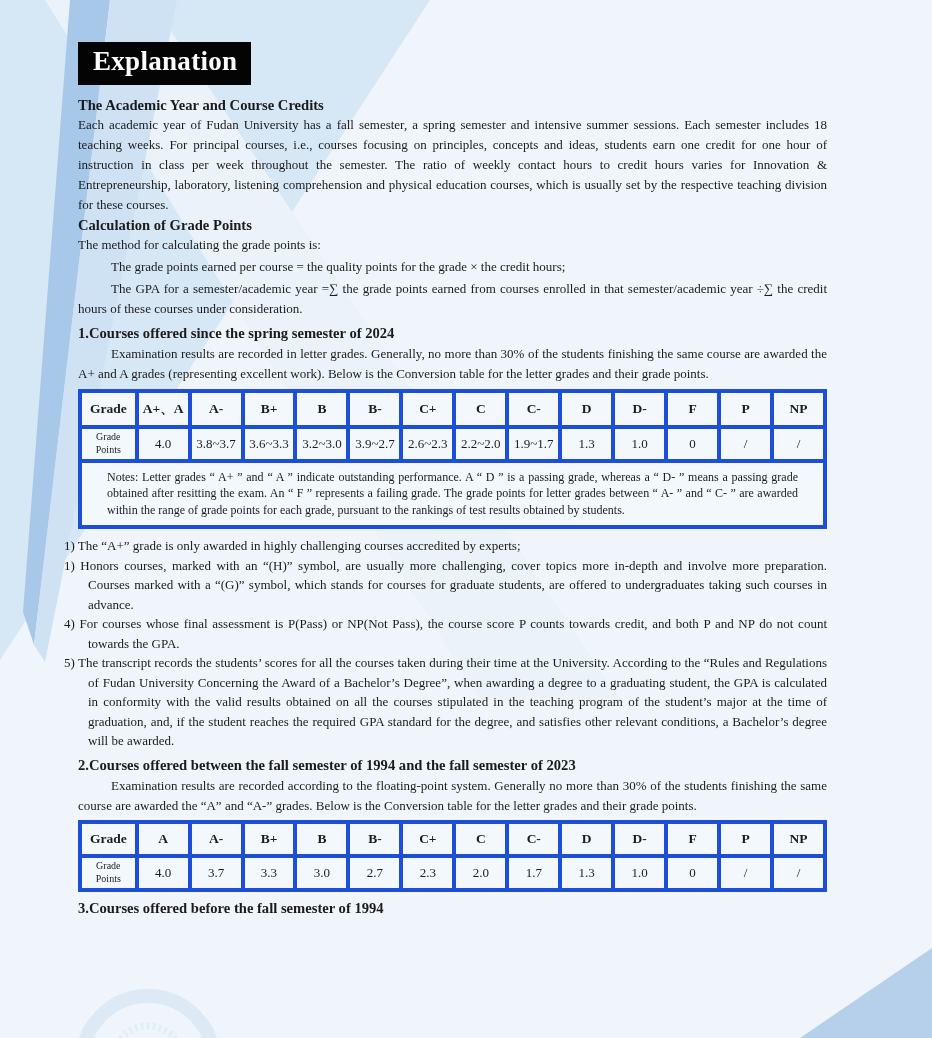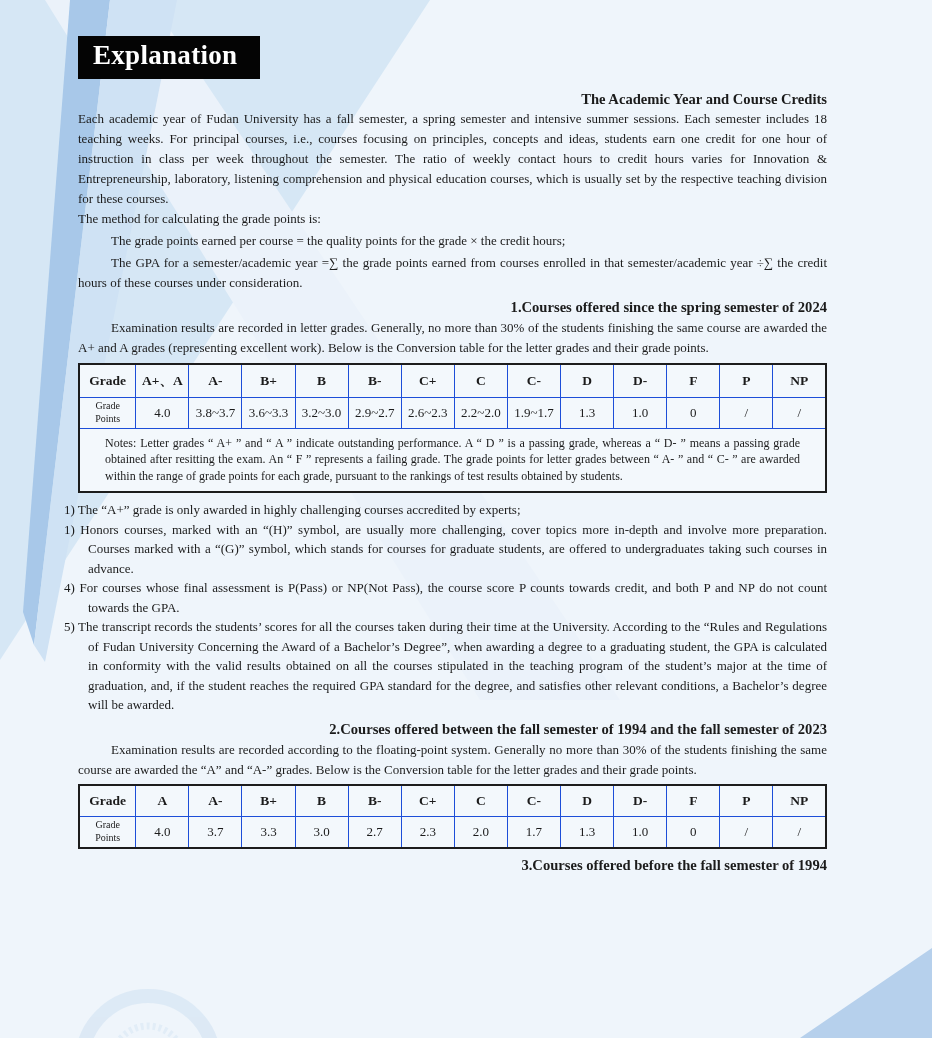--- a/index.html
+++ b/index.html
@@ -7,36 +7,36 @@
     width:932px;height:1038px;overflow:hidden;position:relative;
     background:#eff5fb;
     font-family:"Liberation Serif","DejaVu Serif",serif;
     color:#1b1b1b;
   }
   .bg{position:absolute;left:0;top:0;width:932px;height:1038px;z-index:0;}
   .page{position:relative;z-index:1;padding:28px 105px 0 78px;}
   .title-box{
     display:inline-block;background:#040404;color:#ffffff;
     font-size:27px;font-weight:bold;line-height:1.1;
-    padding:5px 23px 8px 15px;margin:8px 0 10px 0;letter-spacing:.3px;
+    padding:5px 14px 8px 15px;margin:14px 0 10px 0;letter-spacing:.3px;
   }
-  h2{font-size:14.6px;font-weight:bold;margin:0;line-height:20px;text-align:right;}
+  h2{font-size:14.6px;font-weight:bold;margin:0;line-height:20px;}
   h2.num{margin-top:4px;margin-bottom:1px;}
   p{margin:0;font-size:13px;line-height:20px;text-align:justify;}
   p.indent{text-indent:33px;}
   p.sp{margin-top:2px;}
   .items{margin-left:-14px;}
   .items p{padding-left:24px;text-indent:-24px;line-height:19.5px;margin:0;}
   table.grade-table{
     width:100%;border-collapse:collapse;table-layout:fixed;
     border:2px solid #1c1c1c;background:#f3f8fc;margin:5px 0 7px 0;
   }
   table.grade-table.t2{margin:4px 0 6px 0;}
   .grade-table th,.grade-table td{
-    border:1px solid #1d4ed8;text-align:center;vertical-align:middle;
+    border:4px solid #1d4ed8;text-align:center;vertical-align:middle;
     font-size:13px;padding:7px 2px;
   }
   .grade-table th{font-size:13.5px;font-weight:bold;}
   .grade-table td.plabel{font-size:10px;line-height:1.25;padding:2px;}
   .grade-table td.notes{
     text-align:justify;font-size:12px;line-height:16.8px;padding:6px 25px;
   }
   col.c0{width:7.6%;}
 </style>
 </head>
@@ -55,20 +55,21 @@
   </g>
 </svg>
 
 <div class="page">
 
   <div class="title-box">Explanation</div>
 
   <h2>The Academic Year and Course Credits</h2>
   <p>Each academic year of Fudan University has a fall semester, a spring semester and intensive summer sessions. Each semester includes 18 teaching weeks. For principal courses, i.e., courses focusing on principles, concepts and ideas, students earn one credit for one hour of instruction in class per week throughout the semester. The ratio of weekly contact hours to credit hours varies for Innovation &amp; Entrepreneurship, laboratory, listening comprehension and physical education courses, which is usually set by the respective teaching division for these courses.</p>
 
+  <h2>Calculation of Grade Points</h2>
   <p>The method for calculating the grade points is:</p>
   <p class="indent sp">The grade points earned per course = the quality points for the grade × the credit hours;</p>
   <p class="indent sp">The GPA for a semester/academic year =∑ the grade points earned from courses enrolled in that semester/academic year ÷∑ the credit hours of these courses under consideration.</p>
 
   <h2 class="num">1.Courses offered since the spring semester of 2024</h2>
   <p class="indent">Examination results are recorded in letter grades. Generally, no more than 30% of the students finishing the same course are awarded the A+ and A grades (representing excellent work). Below is the Conversion table for the letter grades and their grade points.</p>
 
   <table class="grade-table">
     <colgroup>
         <col class="c0">
@@ -90,21 +91,21 @@
           <th>F</th>
           <th>P</th>
           <th>NP</th>
     </tr>
     <tr>
       <td class="plabel">Grade Points</td>
       <td>4.0</td>
           <td>3.8~3.7</td>
           <td>3.6~3.3</td>
           <td>3.2~3.0</td>
-          <td>2.9~2.7</td>
+          <td>3.9~2.7</td>
           <td>2.6~2.3</td>
           <td>2.2~2.0</td>
           <td>1.9~1.7</td>
           <td>1.3</td>
           <td>1.0</td>
           <td>0</td>
           <td>/</td>
           <td>/</td>
     </tr>
     <tr>

